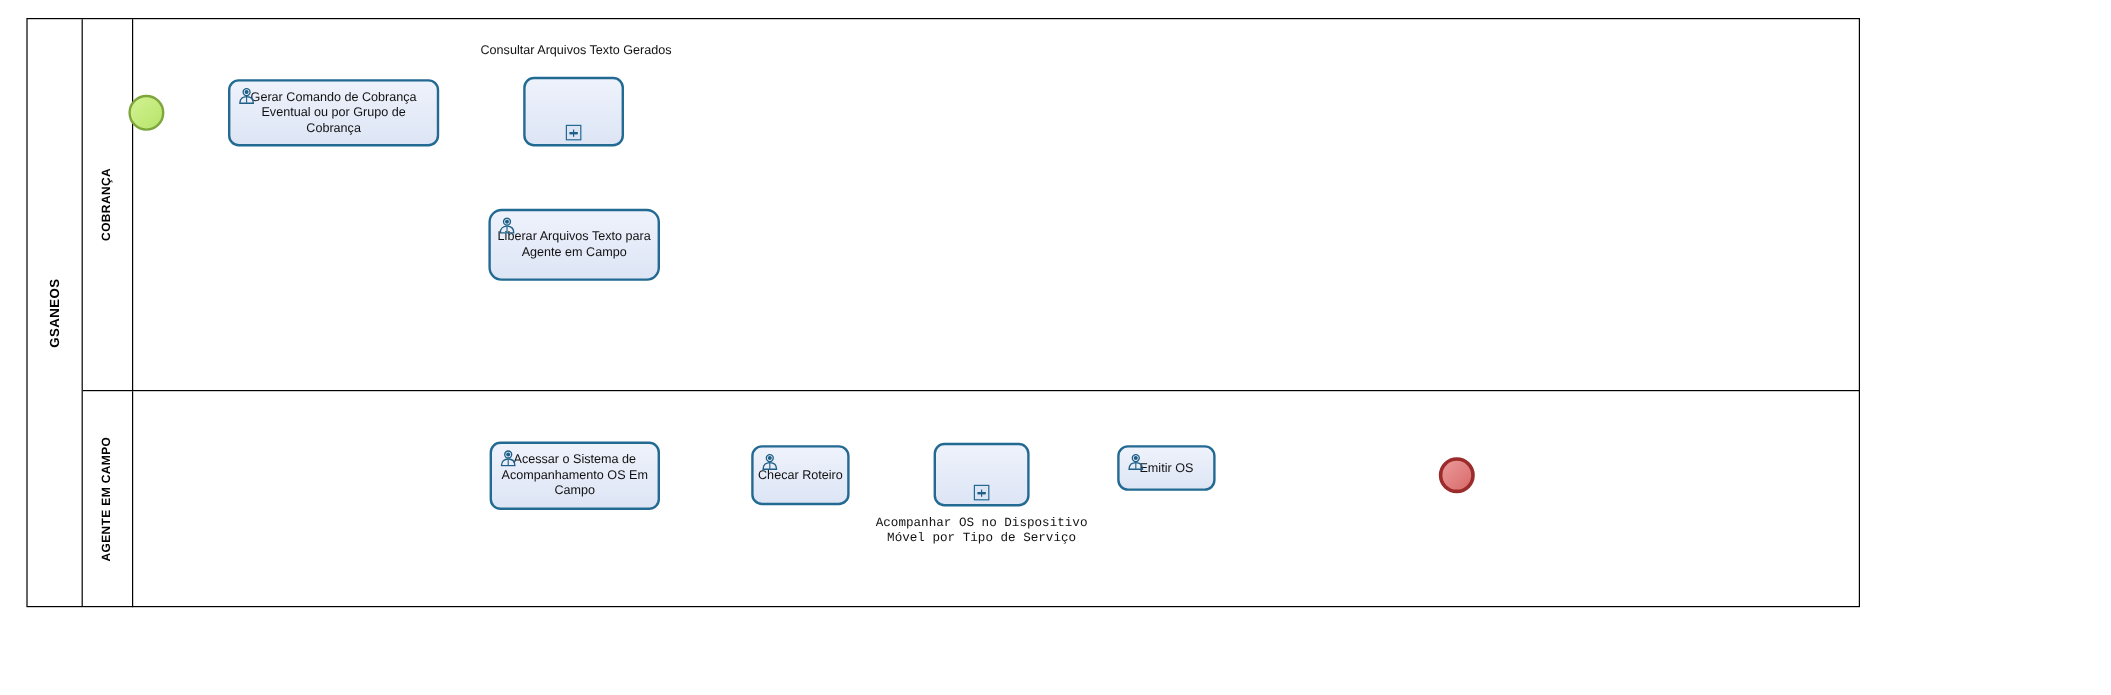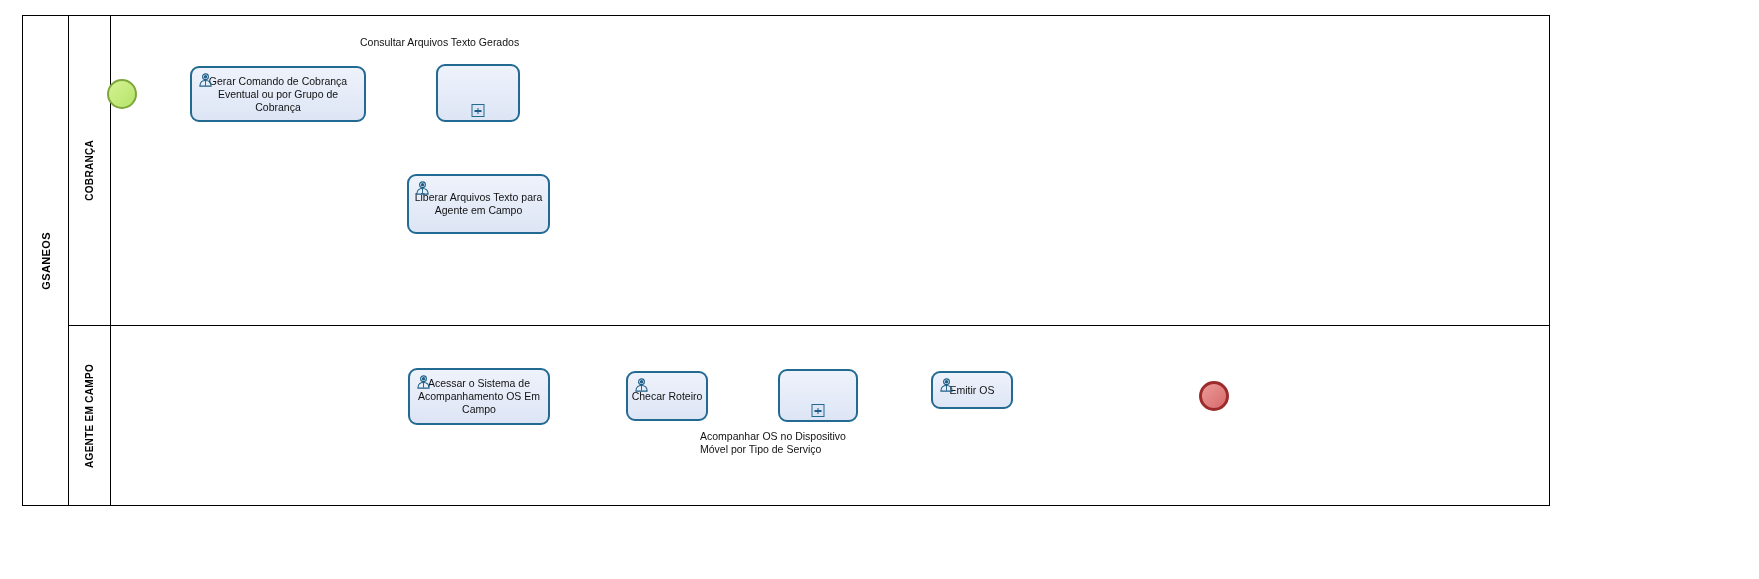--- a/index.html
+++ b/index.html
@@ -180,20 +180,21 @@
     left: 4.5px;
     top: 2.5px;
     width: 1.5px;
     height: 6px;
   }
   .ext-label {
     position: absolute;
     font-size: 10.5px;
     line-height: 13px;
     color: #111111;
+    text-align: center;
     white-space: pre-line;
   }
 
   
   .flow {
     position: absolute;
     left: 0;
     top: 0;
     width: 1759px;
     height: 579px;
@@ -264,21 +265,21 @@
     <div class="task-label">Gerar Comando de Cobrança
 Eventual ou por Grupo de Cobrança</div>
   </div>
 
   <div class="ext-label" style="left:360px; top:36px; width:240px;">Consultar Arquivos Texto Gerados</div>
 
   <div class="subprocess" style="left:436px; top:64px; width:84px; height:58px;">
     <div class="expand-marker"></div>
   </div>
 
-  <div class="task" style="left:407px; top:174px; width:143px; height:60px;">
+  <div class="task" style="left:407px; top:174px; width:143px; height:60px;border-radius:11px;">
     <svg class="user-icon" viewBox="0 0 16 15">
       <circle cx="8" cy="4" r="3.1" fill="none" stroke="#1d5f87" stroke-width="1.2"></circle>
       <circle cx="8" cy="4" r="1.8" fill="#1d5f87"></circle>
       <path d="M2 14 C2 9.6 5 8 8 8 C11 8 14 9.6 14 14 Z" fill="none" stroke="#1d5f87" stroke-width="1.2"></path>
       <path d="M8 8.4 L8 13.6" stroke="#1d5f87" stroke-width="1"></path>
     </svg>
     <div class="task-label">Liberar Arquivos Texto para
 Agente em Campo</div>
   </div>
 
@@ -301,21 +302,21 @@
       <path d="M2 14 C2 9.6 5 8 8 8 C11 8 14 9.6 14 14 Z" fill="none" stroke="#1d5f87" stroke-width="1.2"></path>
       <path d="M8 8.4 L8 13.6" stroke="#1d5f87" stroke-width="1"></path>
     </svg>
     <div class="task-label">Checar Roteiro</div>
   </div>
 
   <div class="subprocess" style="left:778px; top:369px; width:80px; height:53px;">
     <div class="expand-marker"></div>
   </div>
 
-  <div class="ext-label" style="left:700px; top:430px; width:236px;">Acompanhar OS no Dispositivo
+  <div class="ext-label" style="left:700px; top:430px; width:236px;font-family:Liberation Mono, monospace;">Acompanhar OS no Dispositivo
 Móvel por Tipo de Serviço</div>
 
   <div class="task" style="left:931px; top:371px; width:82px; height:38px;">
     <svg class="user-icon" viewBox="0 0 16 15">
       <circle cx="8" cy="4" r="3.1" fill="none" stroke="#1d5f87" stroke-width="1.2"></circle>
       <circle cx="8" cy="4" r="1.8" fill="#1d5f87"></circle>
       <path d="M2 14 C2 9.6 5 8 8 8 C11 8 14 9.6 14 14 Z" fill="none" stroke="#1d5f87" stroke-width="1.2"></path>
       <path d="M8 8.4 L8 13.6" stroke="#1d5f87" stroke-width="1"></path>
     </svg>
     <div class="task-label">Emitir OS</div>

